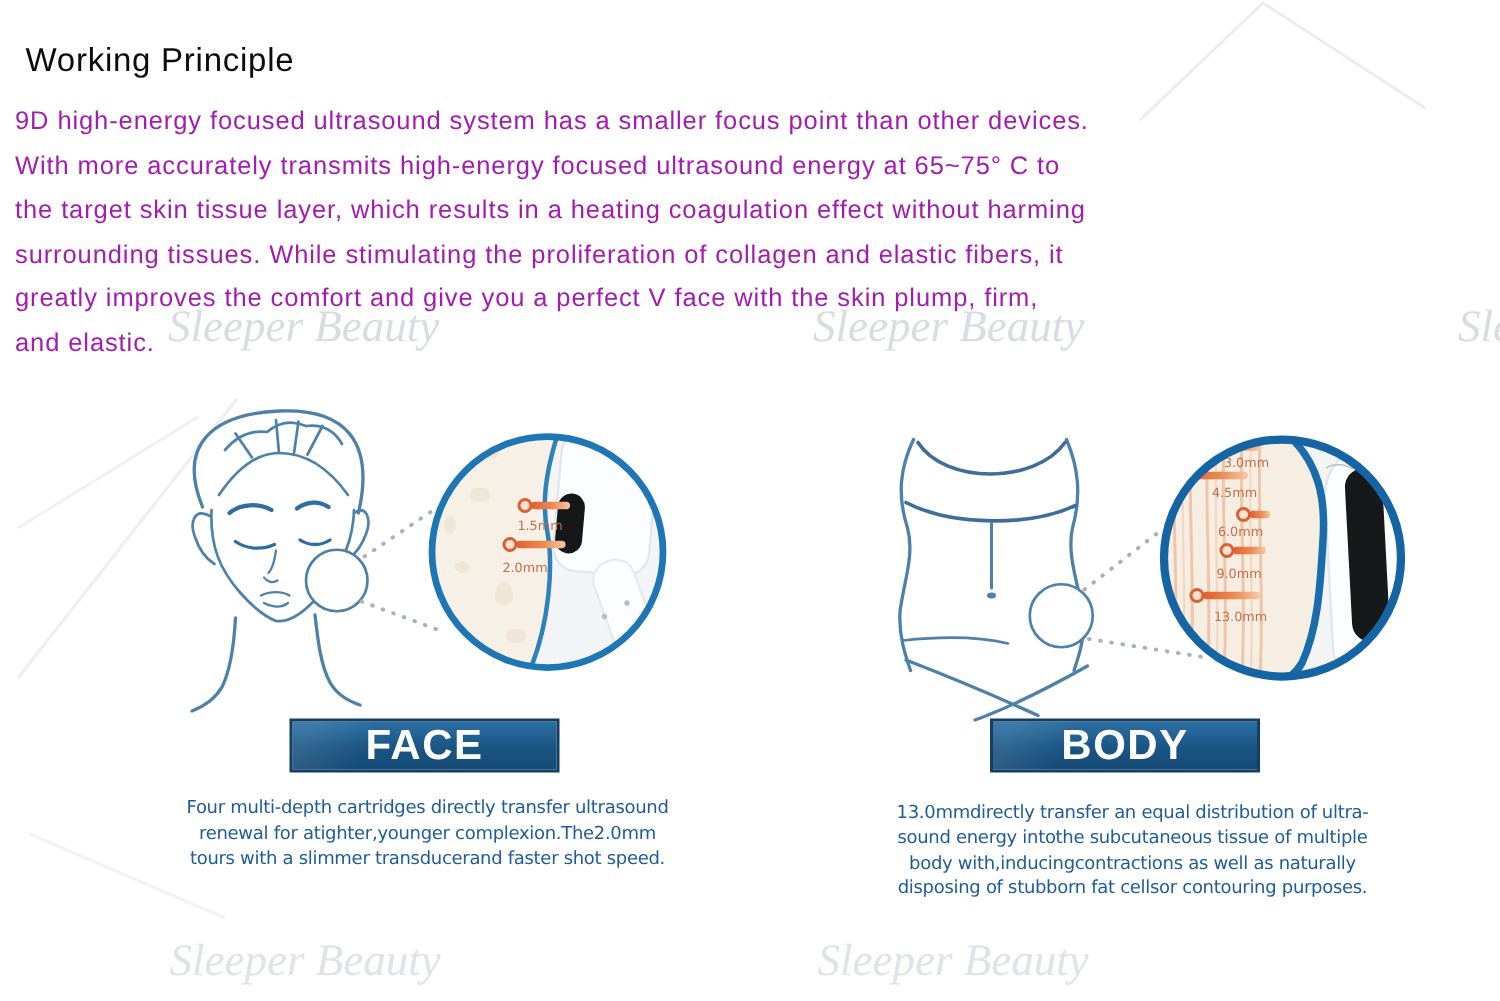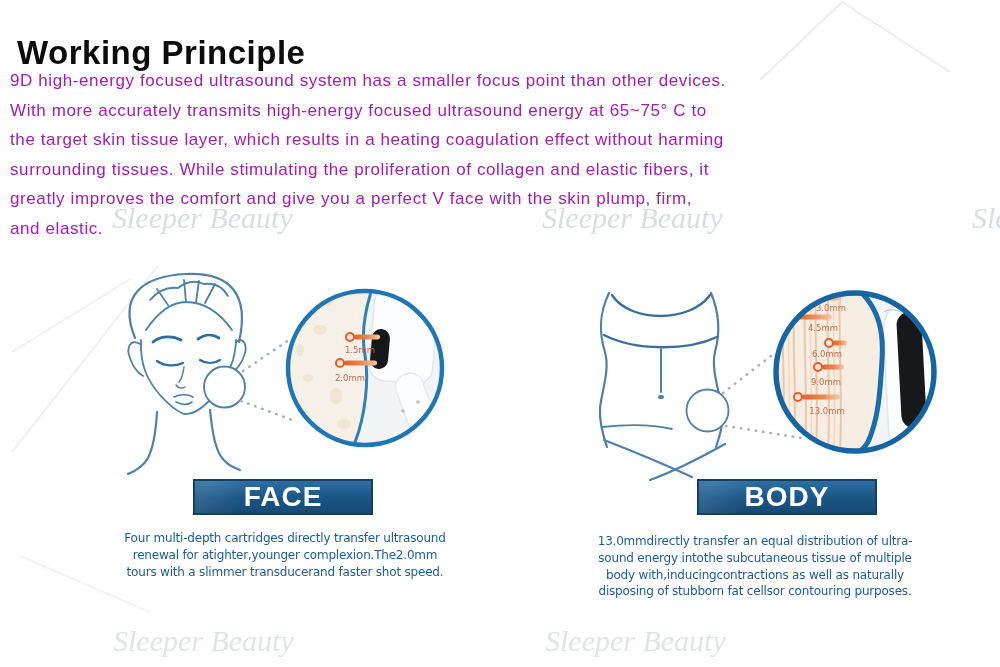--- a/index.html
+++ b/index.html
@@ -3,21 +3,21 @@
 <meta charset="utf-8">
 <style>
   html,body{margin:0;padding:0;background:#ffffff;}
   .page{
     position:relative;width:1000px;height:667px;background:#ffffff;
     overflow:hidden;font-family:"Liberation Sans",sans-serif;
   }
   .bg-svg{position:absolute;left:0;top:0;z-index:0;}
   .title{
     position:absolute;left:17px;top:12px;z-index:2;
-    font-size:33px;font-weight:bold;color:#0c0c0c;letter-spacing:.5px;
+    font-size:22px;font-weight:normal;color:#0c0c0c;letter-spacing:.5px;
   }
   .intro{position:absolute;left:10px;top:66px;z-index:2;}
   .intro div{
     white-space:pre;font-size:17px;line-height:29.5px;color:#a21caf;letter-spacing:.6px;
   }
   .watermark{
     position:absolute;z-index:1;font-family:"Liberation Serif",serif;
     font-style:italic;font-size:30px;color:#d9dde1;white-space:pre;
   }
   .watermark.light{color:#e0e3e7;}
@@ -27,21 +27,21 @@
     box-sizing:border-box;border:2px solid #123f63;
     background:
       linear-gradient(115deg, rgba(255,255,255,.10) 8%, rgba(255,255,255,0) 30%),
       linear-gradient(180deg,#2c6fa3 0%,#1a5584 55%,#164a75 100%);
     display:flex;align-items:center;justify-content:center;
   }
   .banner span{
     color:#ffffff;font-weight:bold;font-size:28px;letter-spacing:1px;text-align:right;
   }
   .banner-face{left:193px;}
-  .banner-body{left:697px;}
+  .banner-body{left:660px;}
   .desc{
     position:absolute;width:440px;text-align:center;z-index:2;
     font-family:"DejaVu Sans",sans-serif;font-weight:normal;
     font-size:12px;line-height:16.8px;color:#1d5c96;letter-spacing:-.2px;
   }
   .desc div{white-space:pre;}
   .desc-face{left:65px;top:530px;}
   .desc-body{left:535px;top:533px;}
 </style>
 </head>

